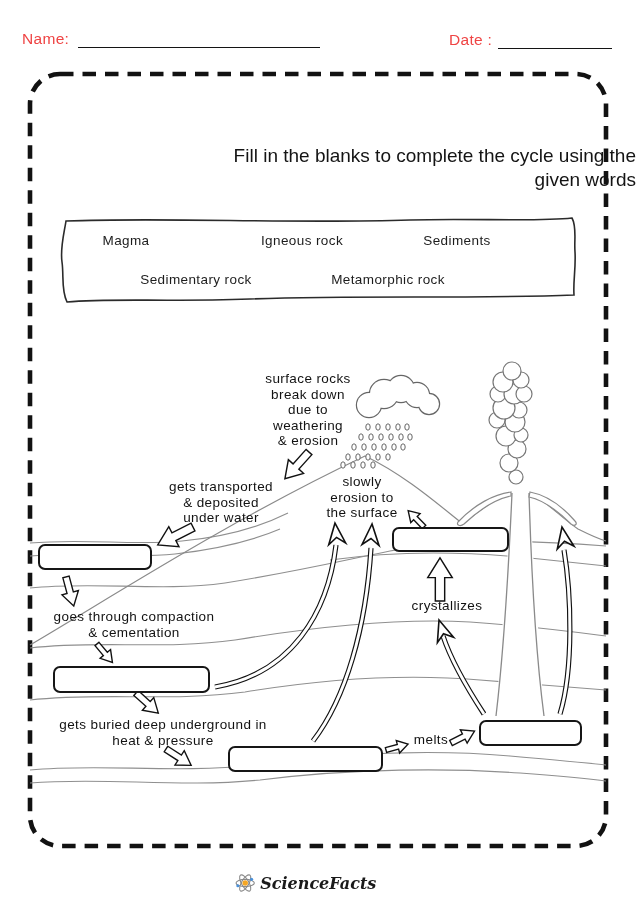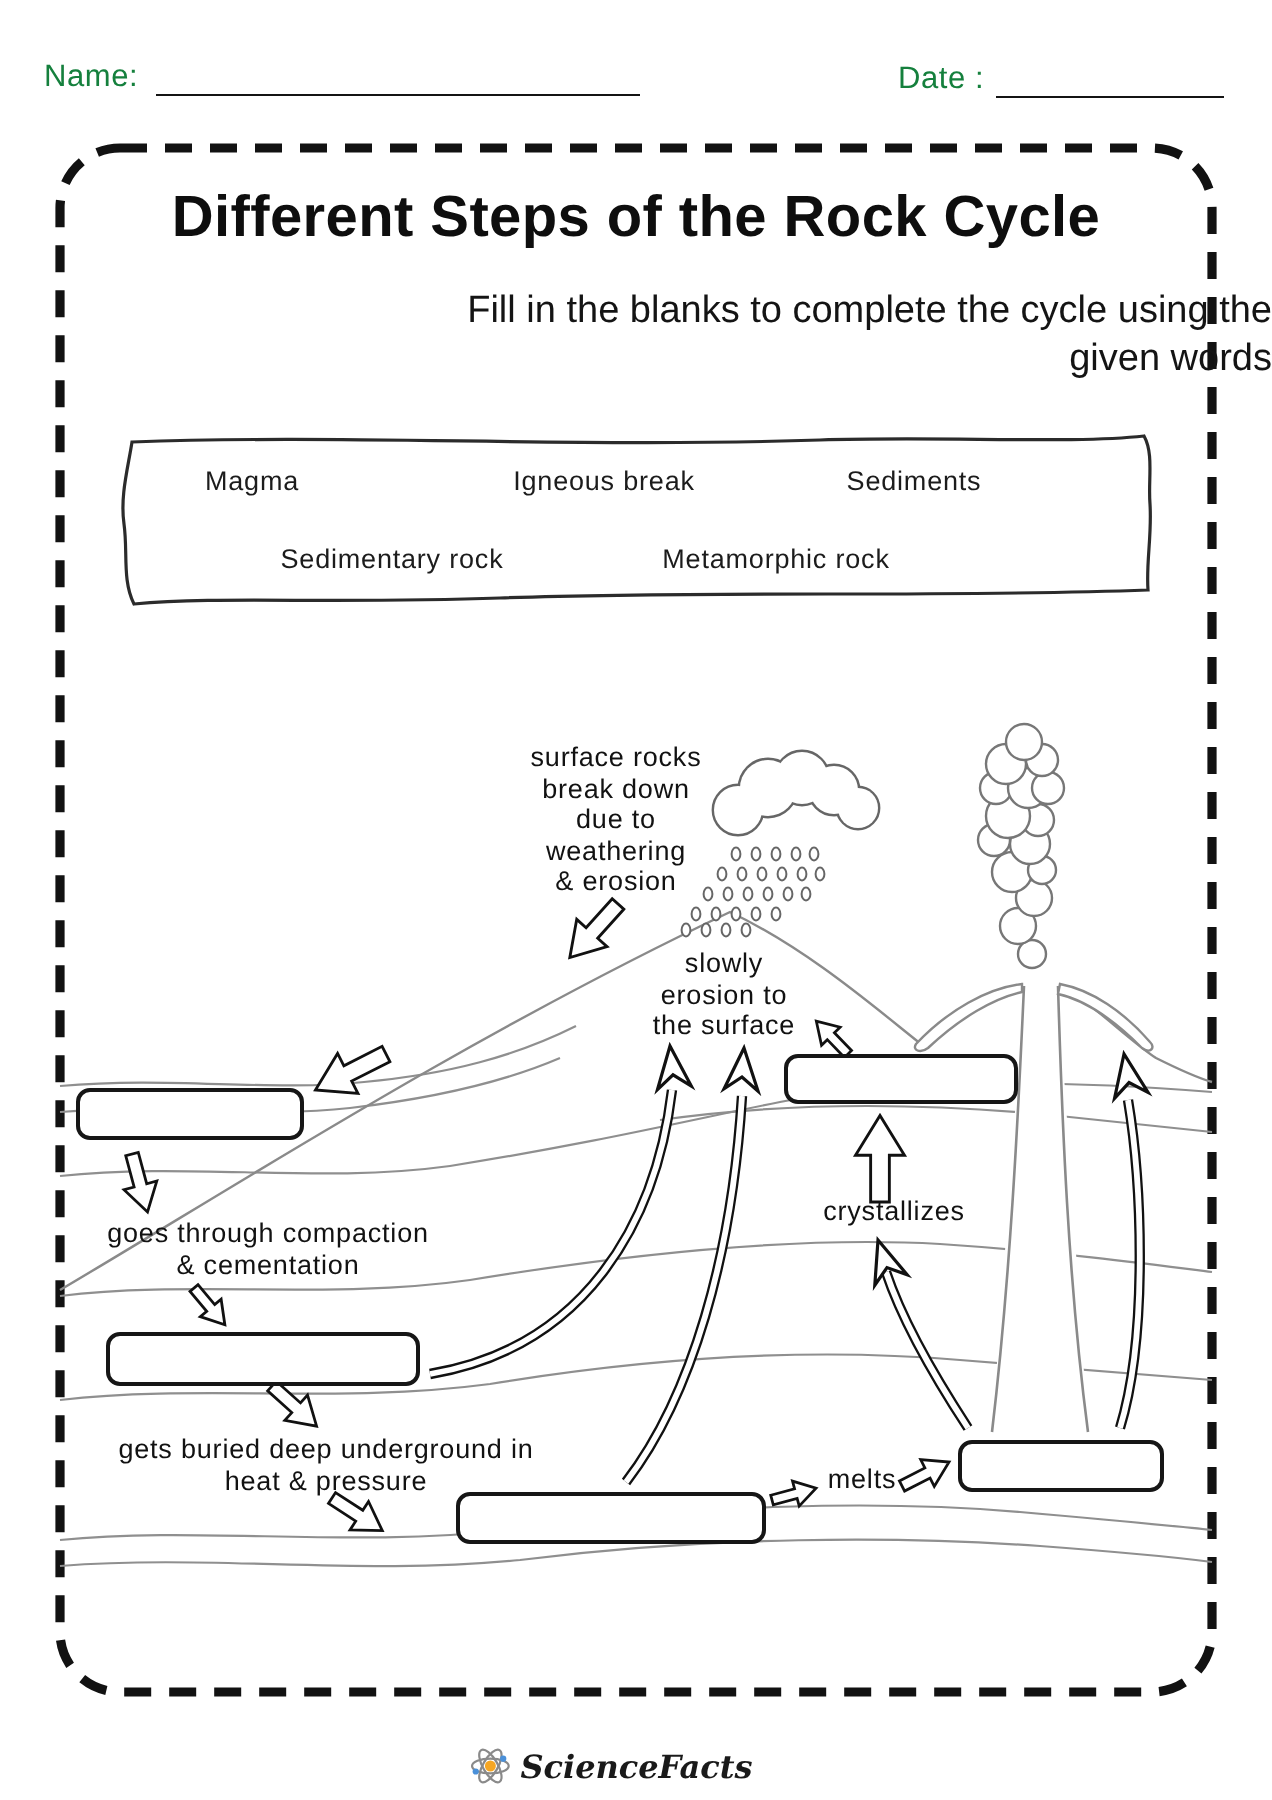--- a/index.html
+++ b/index.html
@@ -1,20 +1,20 @@
 <!DOCTYPE html>
 <html><head>
 <meta charset="utf-8">
 <style>
   html,body{margin:0;padding:0;background:#fff;}
   .page{position:relative;width:636px;height:900px;background:#fff;overflow:hidden;
         font-family:"Liberation Sans",sans-serif;color:#151515;}
   .abs{position:absolute;}
   
-  .hdr-label{font-size:15.5px;letter-spacing:.3px;color:#15803d;}
+  .hdr-label{font-size:15.5px;letter-spacing:.3px;color:#ef4444;}
   .write-line{border-bottom:1.7px solid #141414;height:1px;}
   
   .title{width:636px;text-align:center;font-size:29px;font-weight:700;letter-spacing:.2px;color:#0e0e0e;}
   .subtitle{width:636px;text-align:right;font-size:19px;line-height:24px;color:#141414;white-space:pre-line;}
   
   .bank-word{font-size:13.5px;letter-spacing:.4px;color:#1c1c1c;transform:translateX(-50%);white-space:nowrap;}
   
   .dlabel{font-size:13.5px;line-height:15.5px;letter-spacing:.4px;color:#121212;
           text-align:center;white-space:pre-line;transform:translateX(-50%);}
   
@@ -159,35 +159,37 @@
       <path d="M0,-2.6 L13,-2.6 L13,-6.8 L24,0 L13,6.8 L13,2.6 L0,2.6 Z" transform="translate(97,644) rotate(50) scale(1.0)" fill="#fff" stroke="#111" stroke-width="1.4"></path>
       <path d="M0,-2.6 L13,-2.6 L13,-6.8 L24,0 L13,6.8 L13,2.6 L0,2.6 Z" transform="translate(136,693) rotate(42) scale(1.25)" fill="#fff" stroke="#111" stroke-width="1.1"></path>
       <path d="M0,-2.6 L13,-2.6 L13,-6.8 L24,0 L13,6.8 L13,2.6 L0,2.6 Z" transform="translate(166,749) rotate(33) scale(1.25)" fill="#fff" stroke="#111" stroke-width="1.1"></path>
       <path d="M0,-2.6 L13,-2.6 L13,-6.8 L24,0 L13,6.8 L13,2.6 L0,2.6 Z" transform="translate(386,750) rotate(-15) scale(0.95)" fill="#fff" stroke="#111" stroke-width="1.45"></path>
       <path d="M0,-2.6 L13,-2.6 L13,-6.8 L24,0 L13,6.8 L13,2.6 L0,2.6 Z" transform="translate(451,743) rotate(-27) scale(1.1)" fill="#fff" stroke="#111" stroke-width="1.25"></path>
       <path d="M0,-2.6 L13,-2.6 L13,-6.8 L24,0 L13,6.8 L13,2.6 L0,2.6 Z" transform="translate(440,601) rotate(-90) scale(1.8)" fill="#fff" stroke="#111" stroke-width="0.8"></path>
       <path d="M0,-2.6 L13,-2.6 L13,-6.8 L24,0 L13,6.8 L13,2.6 L0,2.6 Z" transform="translate(424,527) rotate(-134) scale(0.95)" fill="#fff" stroke="#111" stroke-width="1.45"></path>
     </g>
   </svg>
 
-  <div class="abs title" style="top:93px;">Different Steps of the Rock Cycle</div>
   <div class="abs subtitle" style="top:144px;">Fill in the blanks to complete the cycle using the
 given words</div>
 
   <div class="abs bank-word" style="left:126px;top:233px;">Magma</div>
-  <div class="abs bank-word" style="left:302px;top:233px;">Igneous break</div>
+  <div class="abs bank-word" style="left:302px;top:233px;">Igneous rock</div>
   <div class="abs bank-word" style="left:457px;top:233px;">Sediments</div>
   <div class="abs bank-word" style="left:196px;top:272px;">Sedimentary rock</div>
   <div class="abs bank-word" style="left:388px;top:272px;">Metamorphic rock</div>
 
   <div class="abs dlabel" style="left:308px;top:371px;">surface rocks
 break down
 due to
 weathering
 &amp; erosion</div>
+  <div class="abs dlabel" style="left:221px;top:479px;">gets transported
+&amp; deposited
+under water</div>
   <div class="abs dlabel" style="left:362px;top:474px;">slowly
 erosion to
 the surface</div>
   <div class="abs dlabel" style="left:163px;top:717px;">gets buried deep underground in
 heat &amp; pressure</div>
   <div class="abs dlabel" style="left:134px;top:609px;">goes through compaction
 &amp; cementation</div>
   <div class="abs dlabel" style="left:447px;top:598px;">crystallizes</div>
   <div class="abs dlabel" style="left:431px;top:732px;">melts</div>
 

